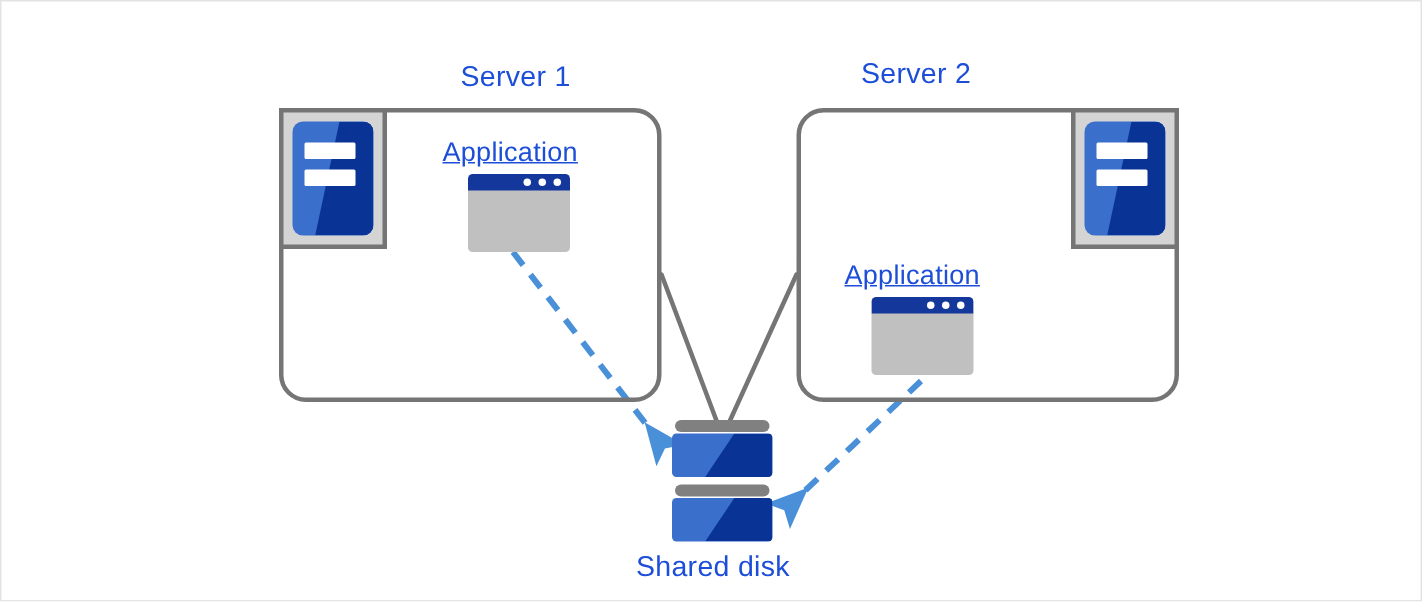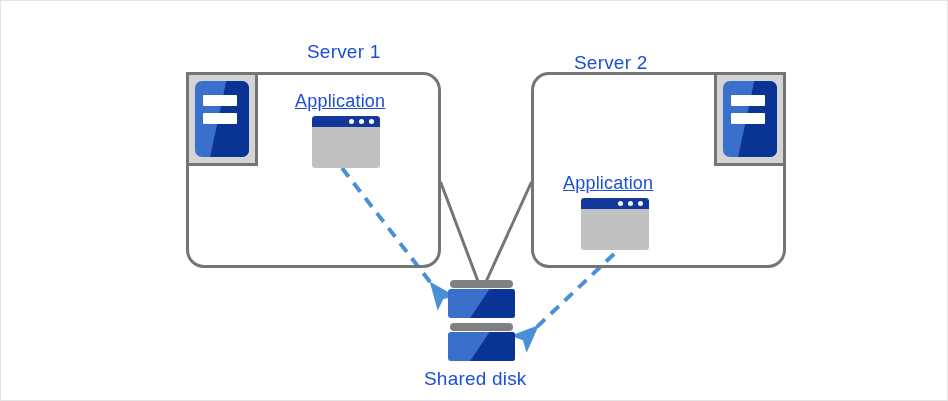--- a/index.html
+++ b/index.html
@@ -42,21 +42,21 @@
   .app-title {
     font-size: 18px;
     letter-spacing: 0.2px;
     text-decoration: underline;
   }
   .disk-title {
     font-size: 19px;
     letter-spacing: 0.2px;
   }
   #server1-title { left: 306px; top: 41px; }
-  #server2-title { left: 573px; top: 52px; }
+  #server2-title { left: 573px; top: 39px; }
   #app1-title    { left: 294px; top: 91px; }
   #app2-title    { left: 562px; top: 173px; }
   #disk-title    { left: 423px; top: 368px; }
 
   
   .server-box {
     position: absolute;
     box-sizing: border-box;
     border: 3px solid #757575;
     background: transparent;

